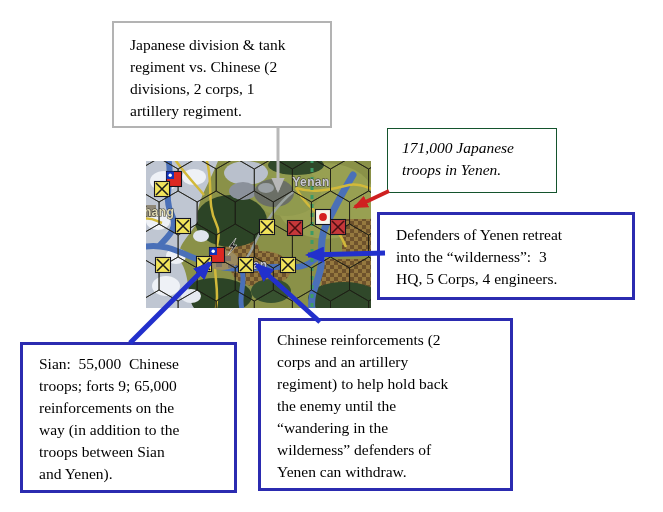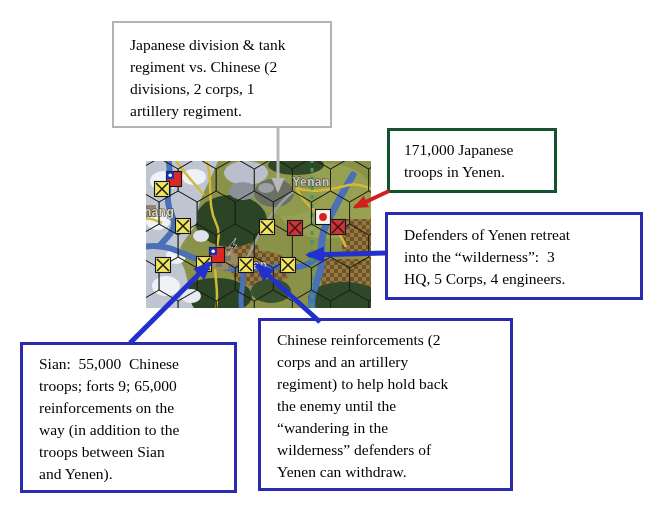--- a/index.html
+++ b/index.html
@@ -6,21 +6,21 @@
   body{
     width:663px;height:512px;position:relative;background:#ffffff;
     font-family:"Liberation Serif","DejaVu Serif",serif;color:#000;
     overflow:hidden;
   }
   .callout{
     position:absolute;box-sizing:border-box;background:#ffffff;
     font-size:15.5px;line-height:22px;white-space:pre-wrap;
   }
   .callout.gray{border:2px solid #b3b3b3;}
-  .callout.red{border:3px solid #14532d;}
+  .callout.red{border:1px solid #14532d;font-style:italic;}
   .callout.blue{border:3px solid #2b2bb0;}
   #map-wrap{position:absolute;left:146px;top:161px;width:225px;height:147px;}
   #map-svg{display:block;}
   #overlay{position:absolute;left:0;top:0;pointer-events:none;}
   .maplabel{
     font-family:"Liberation Sans","DejaVu Sans",sans-serif;
     font-size:12px;font-weight:bold;fill:#c9c9d2;
     stroke:#33332e;stroke-width:0.9px;paint-order:stroke;
     text-anchor:middle;letter-spacing:0.4px;
   }
@@ -205,21 +205,21 @@
 </div>
 
 <div class="callout gray" style="left:112px;top:21px;width:220px;height:107px;padding:11px 10px 0 16px;">Japanese division &amp; tank
 regiment vs. Chinese (2
 divisions, 2 corps, 1
 artillery regiment.</div>
 
 <div class="callout red" style="left:387px;top:128px;width:170px;height:65px;padding:8px 6px 0 14px;">171,000 Japanese
 troops in Yenen.</div>
 
-<div class="callout blue" style="left:385px;top:212px;width:258px;height:88px;padding:9px 6px 0 16px;">Defenders of Yenen retreat
+<div class="callout blue" style="left:377px;top:212px;width:258px;height:88px;padding:9px 6px 0 16px;">Defenders of Yenen retreat
 into the “wilderness”:  3
 HQ, 5 Corps, 4 engineers.</div>
 
 <div class="callout blue" style="left:20px;top:342px;width:217px;height:151px;padding:8px 4px 12px 16px;">Sian:  55,000  Chinese
 troops; forts 9; 65,000
 reinforcements on the
 way (in addition to the
 troops between Sian
 and Yenen).</div>
 

